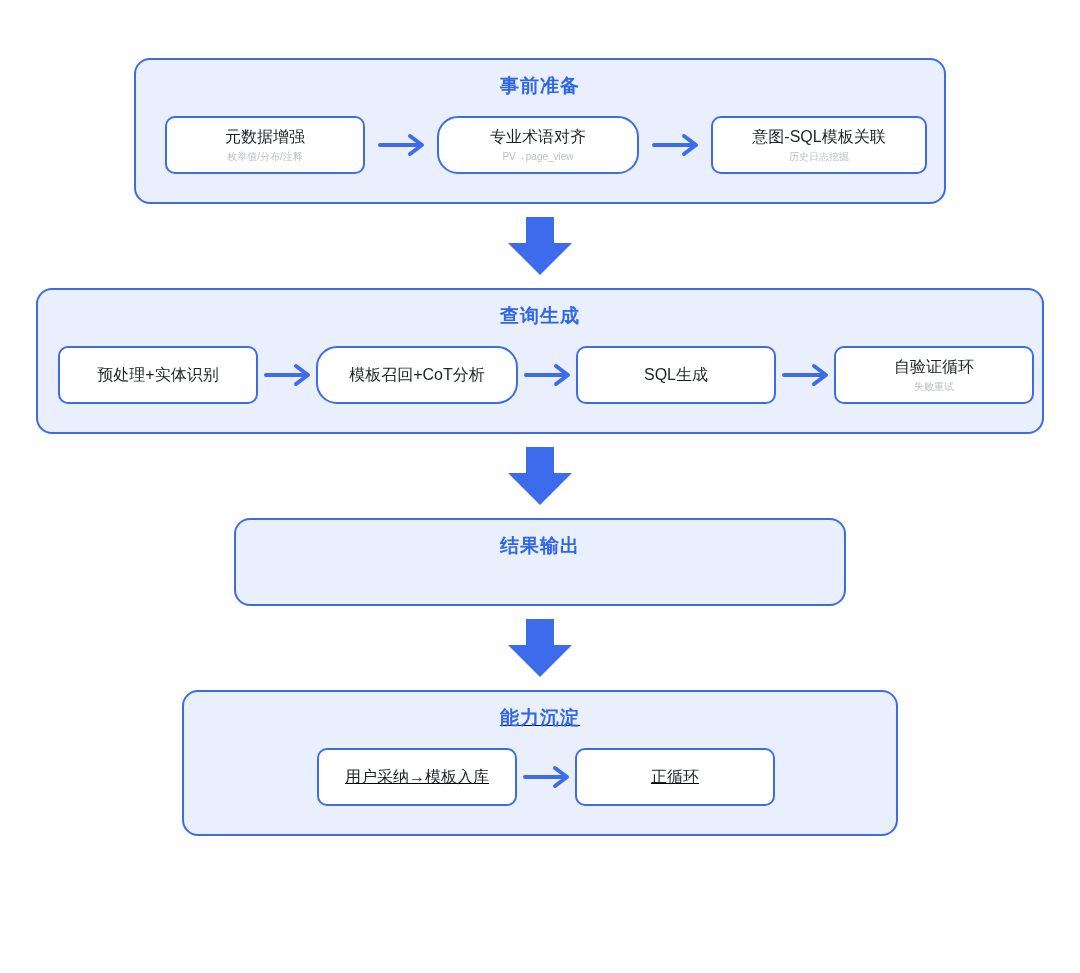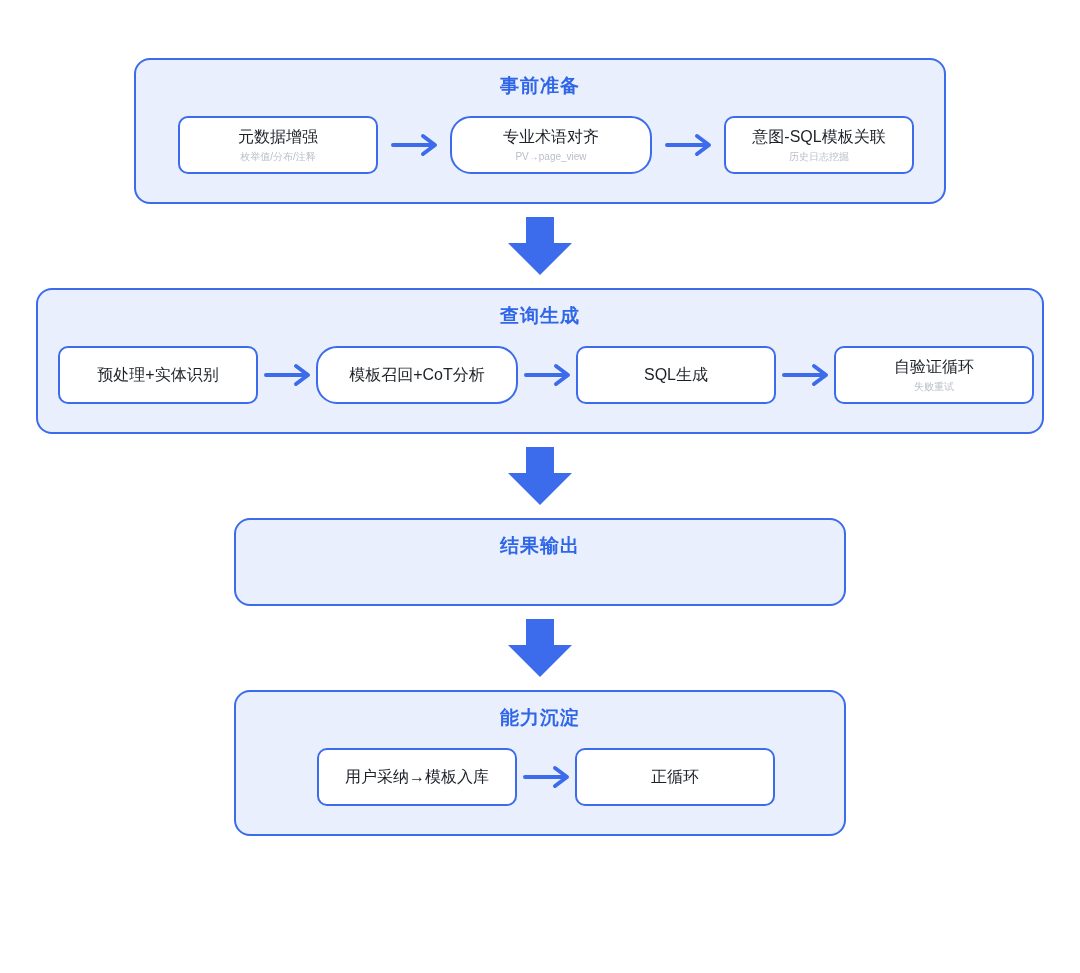--- a/index.html
+++ b/index.html
@@ -22,21 +22,21 @@
     border-radius: 16px;
     display: flex;
     flex-direction: column;
     align-items: center;
     padding: 13px 0 28px;
     flex-shrink: 0;
   }
   .stage-preparation   { width: 812px; }
   .stage-query         { width: 1008px; }
   .stage-output        { width: 612px; }
-  .stage-deposit       { width: 612px; }
+  .stage-deposit       { width: 716px; text-decoration: underline; }
   .stage-title {
     font-size: 19px;
     font-weight: 700;
     color: #2f66e8;
     letter-spacing: 1px;
     margin-bottom: 17px;
   }
   .steps {
     display: flex;
     align-items: center;
@@ -50,21 +50,21 @@
     min-height: 58px;
     display: flex;
     flex-direction: column;
     align-items: center;
     justify-content: center;
     padding: 7px 12px;
     text-align: center;
   }
   .w200 { width: 200px; }
   .w202 { width: 202px; border-radius: 21px; }
-  .w218 { width: 190px; }
+  .w218 { width: 216px; }
   .step-label {
     font-size: 16px;
     font-weight: 500;
     color: #1d2127;
     line-height: 1.3;
     white-space: nowrap;
   }
   .step-sub {
     font-size: 10px;
     color: #b9bec8;

